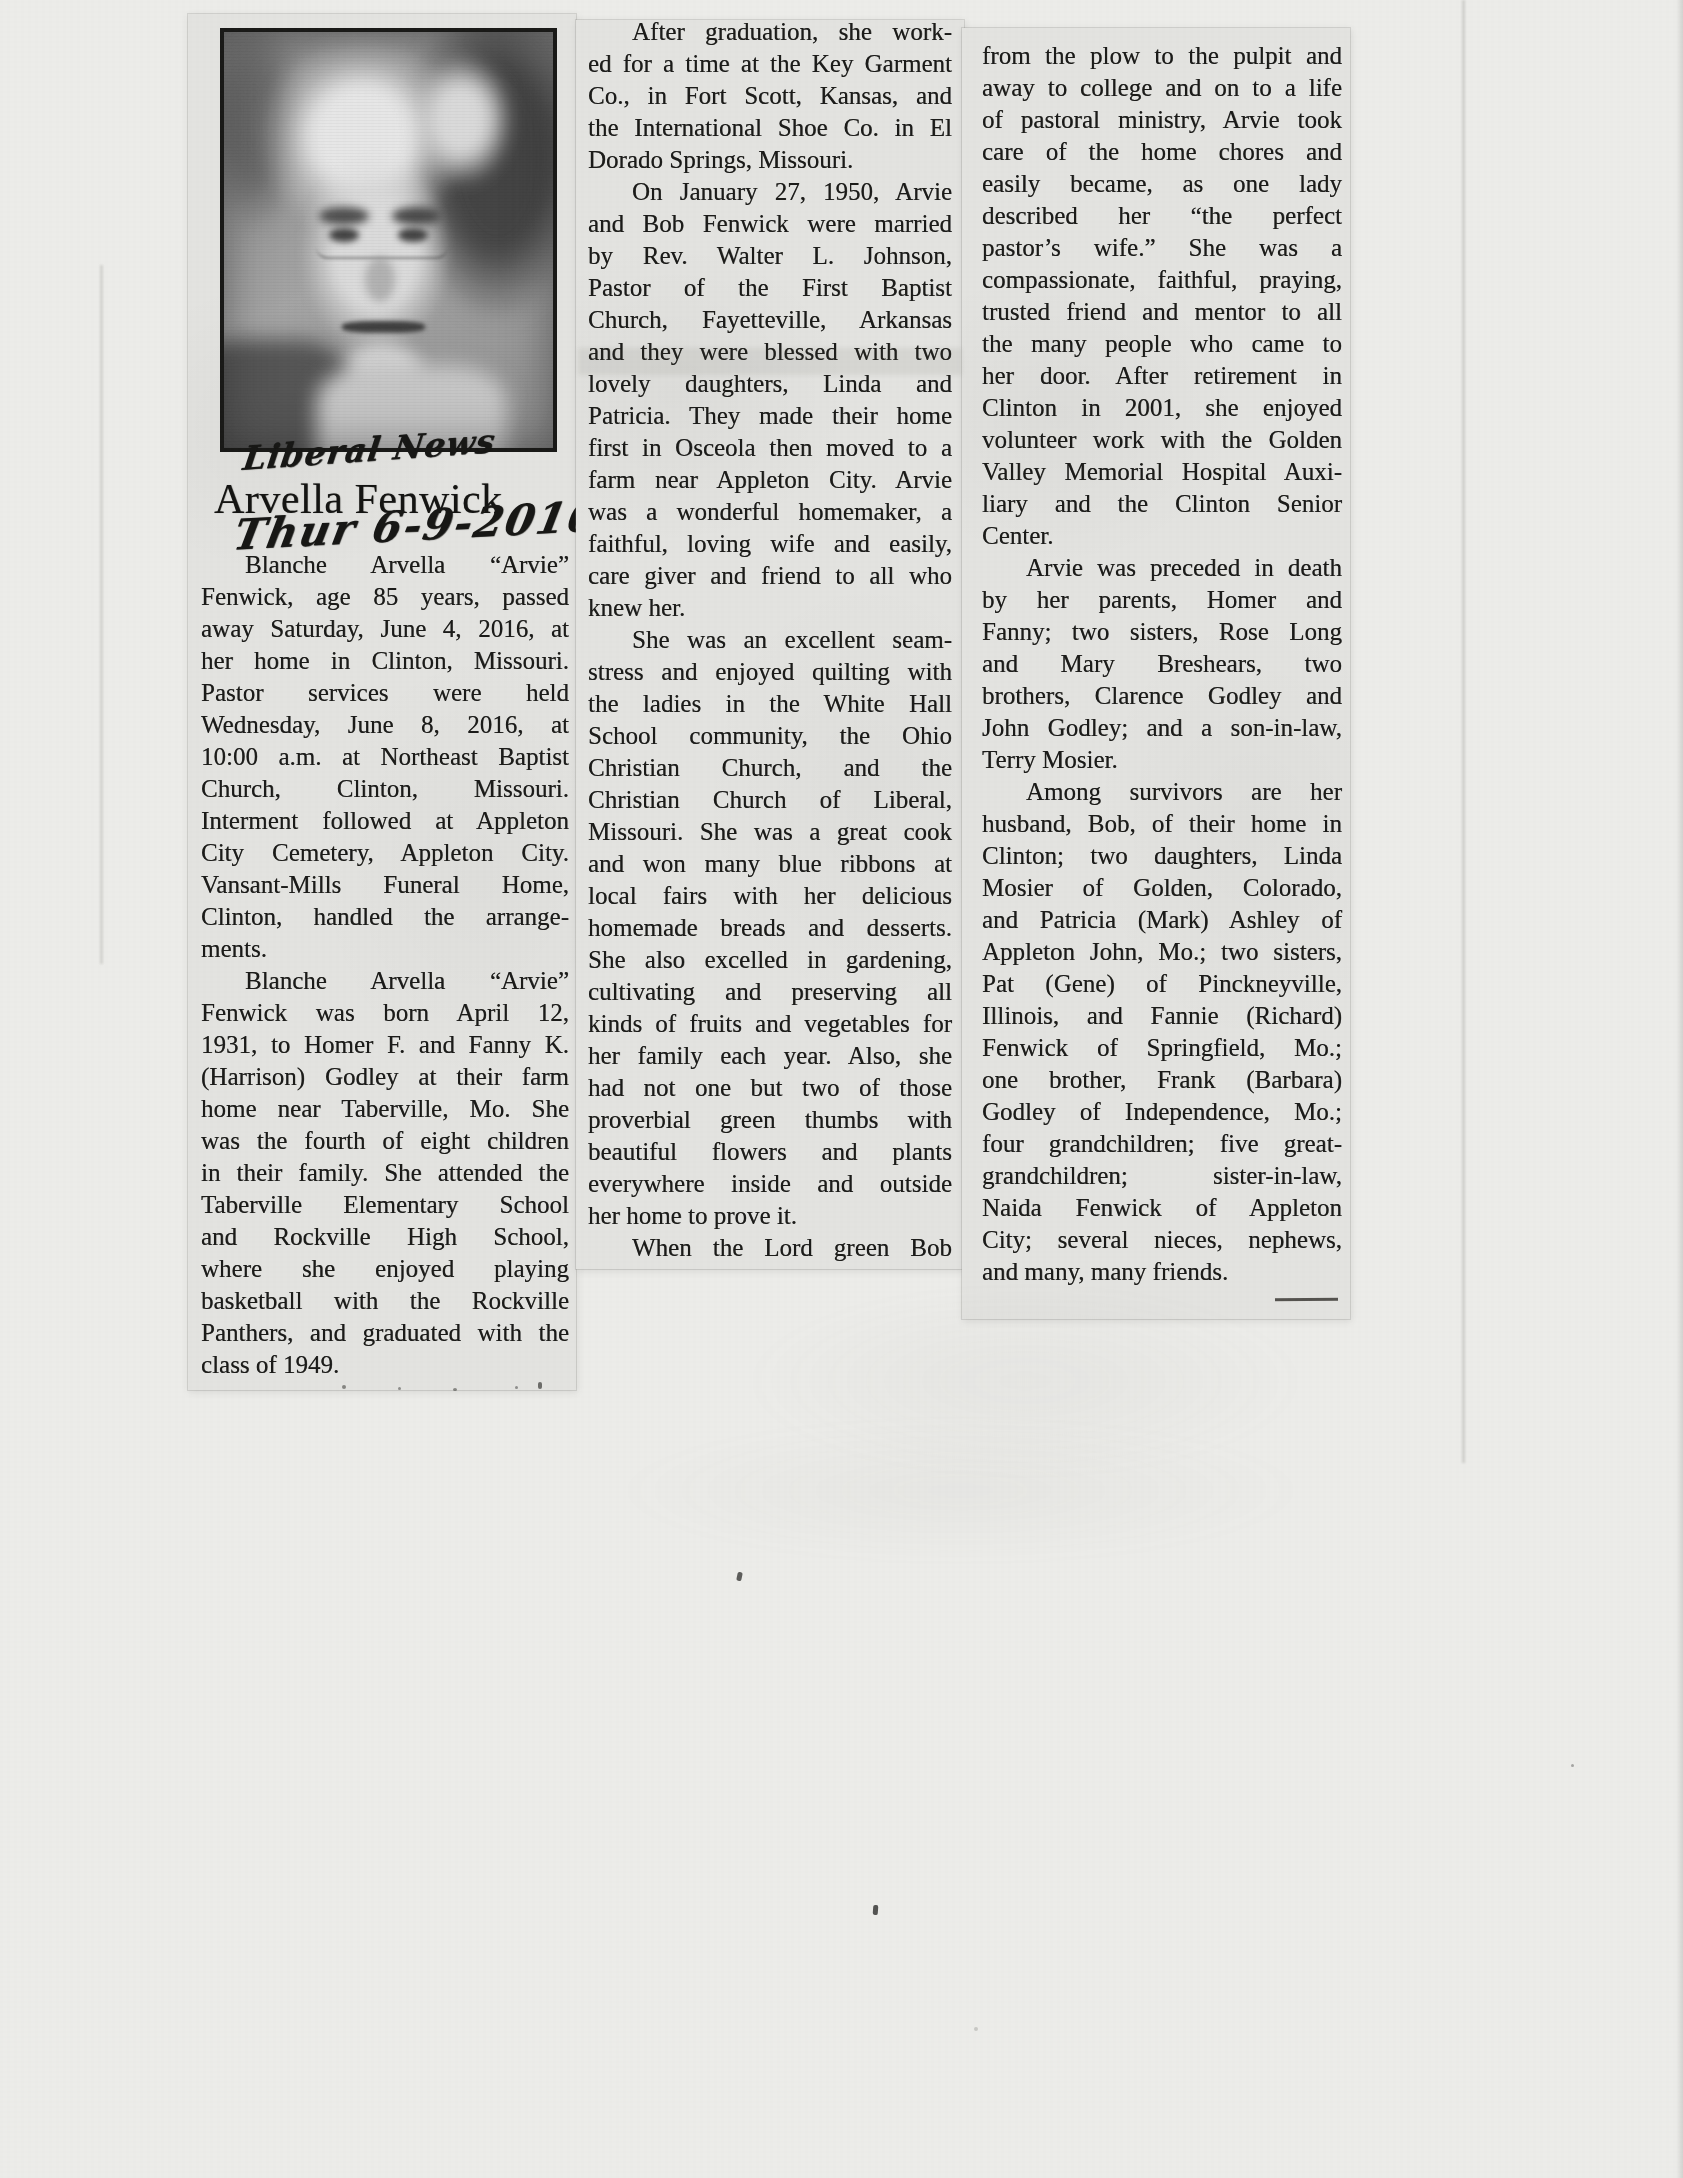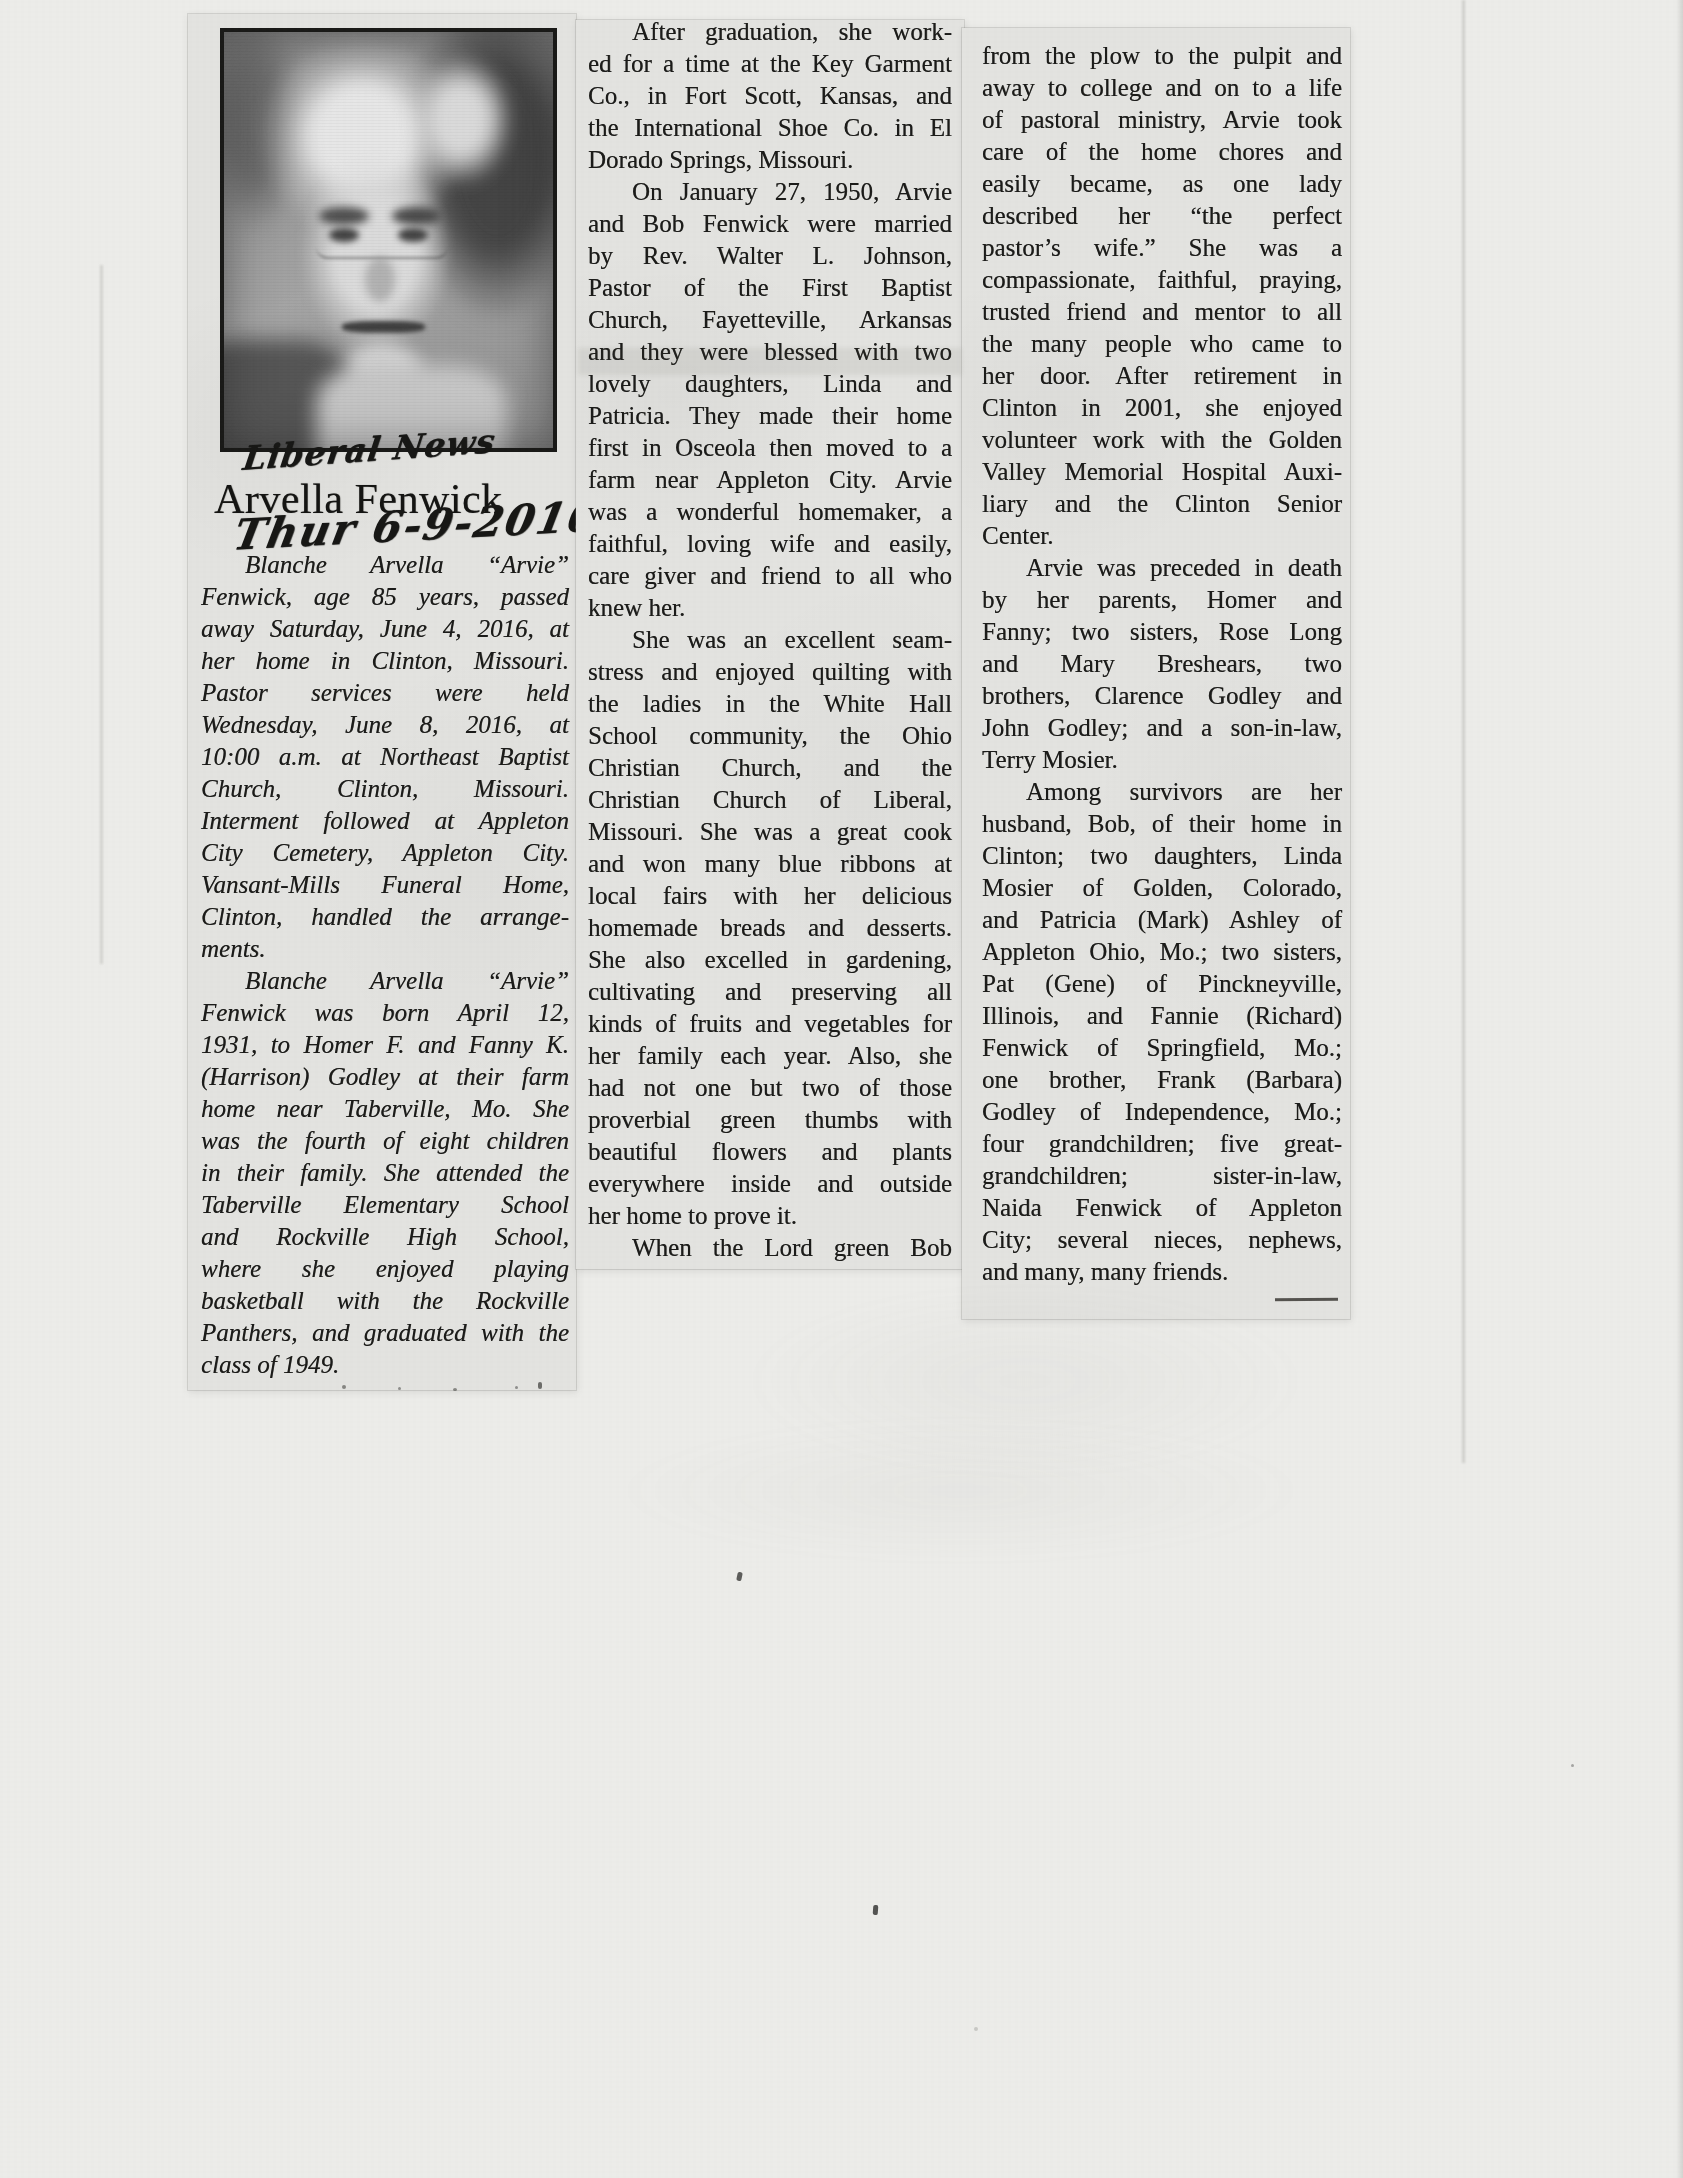--- a/index.html
+++ b/index.html
@@ -21,21 +21,21 @@
       radial-gradient(ellipse 257px 218px at 25% 30%, rgba(0,0,0,.03), transparent 70%),
       radial-gradient(ellipse 238px 317px at 75% 62%, rgba(0,0,0,.025), transparent 70%),
       #e3e3e0;
     box-shadow: 0 0 0 1px rgba(125,125,120,.22), 1px 2px 7px rgba(70,70,66,.13);
   }
   .clip-col1{ left:188px; top:14px;  width:388px; height:1376px; }
   .clip-col2{ left:576px; top:20px;  width:388px; height:1249px; }
   .clip-col3{ left:962px; top:28px;  width:388px; height:1291px; }
 
   .coltext{ position:absolute; }
-  .coltext-1{ left:13px; top:535px; width:368px;font-style:italic; }
+  .coltext-1{ left:13px; top:535px; width:368px; }
   .coltext-2{ left:12px; top:-4px;  width:364px; }
   .coltext-3{ left:20px; top:12px;  width:360px; }
 
   .line{
     font-size:25px; line-height:32px; color:#1c1c1a;
     text-align:justify; text-align-last:justify; text-justify:inter-word;
     text-shadow:0.3px 0.3px 0.6px rgba(35,35,32,.65);
   }
   .line.end{ text-align-last:left; }
   .line.indent{ text-indent:44px; }
@@ -257,21 +257,21 @@
         <div class="line">Fanny; two sisters, Rose Long</div>
         <div class="line">and Mary Breshears, two</div>
         <div class="line">brothers, Clarence Godley and</div>
         <div class="line">John Godley; and a son-in-law,</div>
         <div class="line end">Terry Mosier.</div>
         <div class="line indent">Among survivors are her</div>
         <div class="line">husband, Bob, of their home in</div>
         <div class="line">Clinton; two daughters, Linda</div>
         <div class="line">Mosier of Golden, Colorado,</div>
         <div class="line">and Patricia (Mark) Ashley of</div>
-        <div class="line">Appleton Ohio, Mo.; two sisters,</div>
+        <div class="line">Appleton John, Mo.; two sisters,</div>
         <div class="line">Pat (Gene) of Pinckneyville,</div>
         <div class="line">Illinois, and Fannie (Richard)</div>
         <div class="line">Fenwick of Springfield, Mo.;</div>
         <div class="line">one brother, Frank (Barbara)</div>
         <div class="line">Godley of Independence, Mo.;</div>
         <div class="line">four grandchildren; five great-</div>
         <div class="line">grandchildren; sister-in-law,</div>
         <div class="line">Naida Fenwick of Appleton</div>
         <div class="line">City; several nieces, nephews,</div>
         <div class="line end">and many, many friends.</div>

